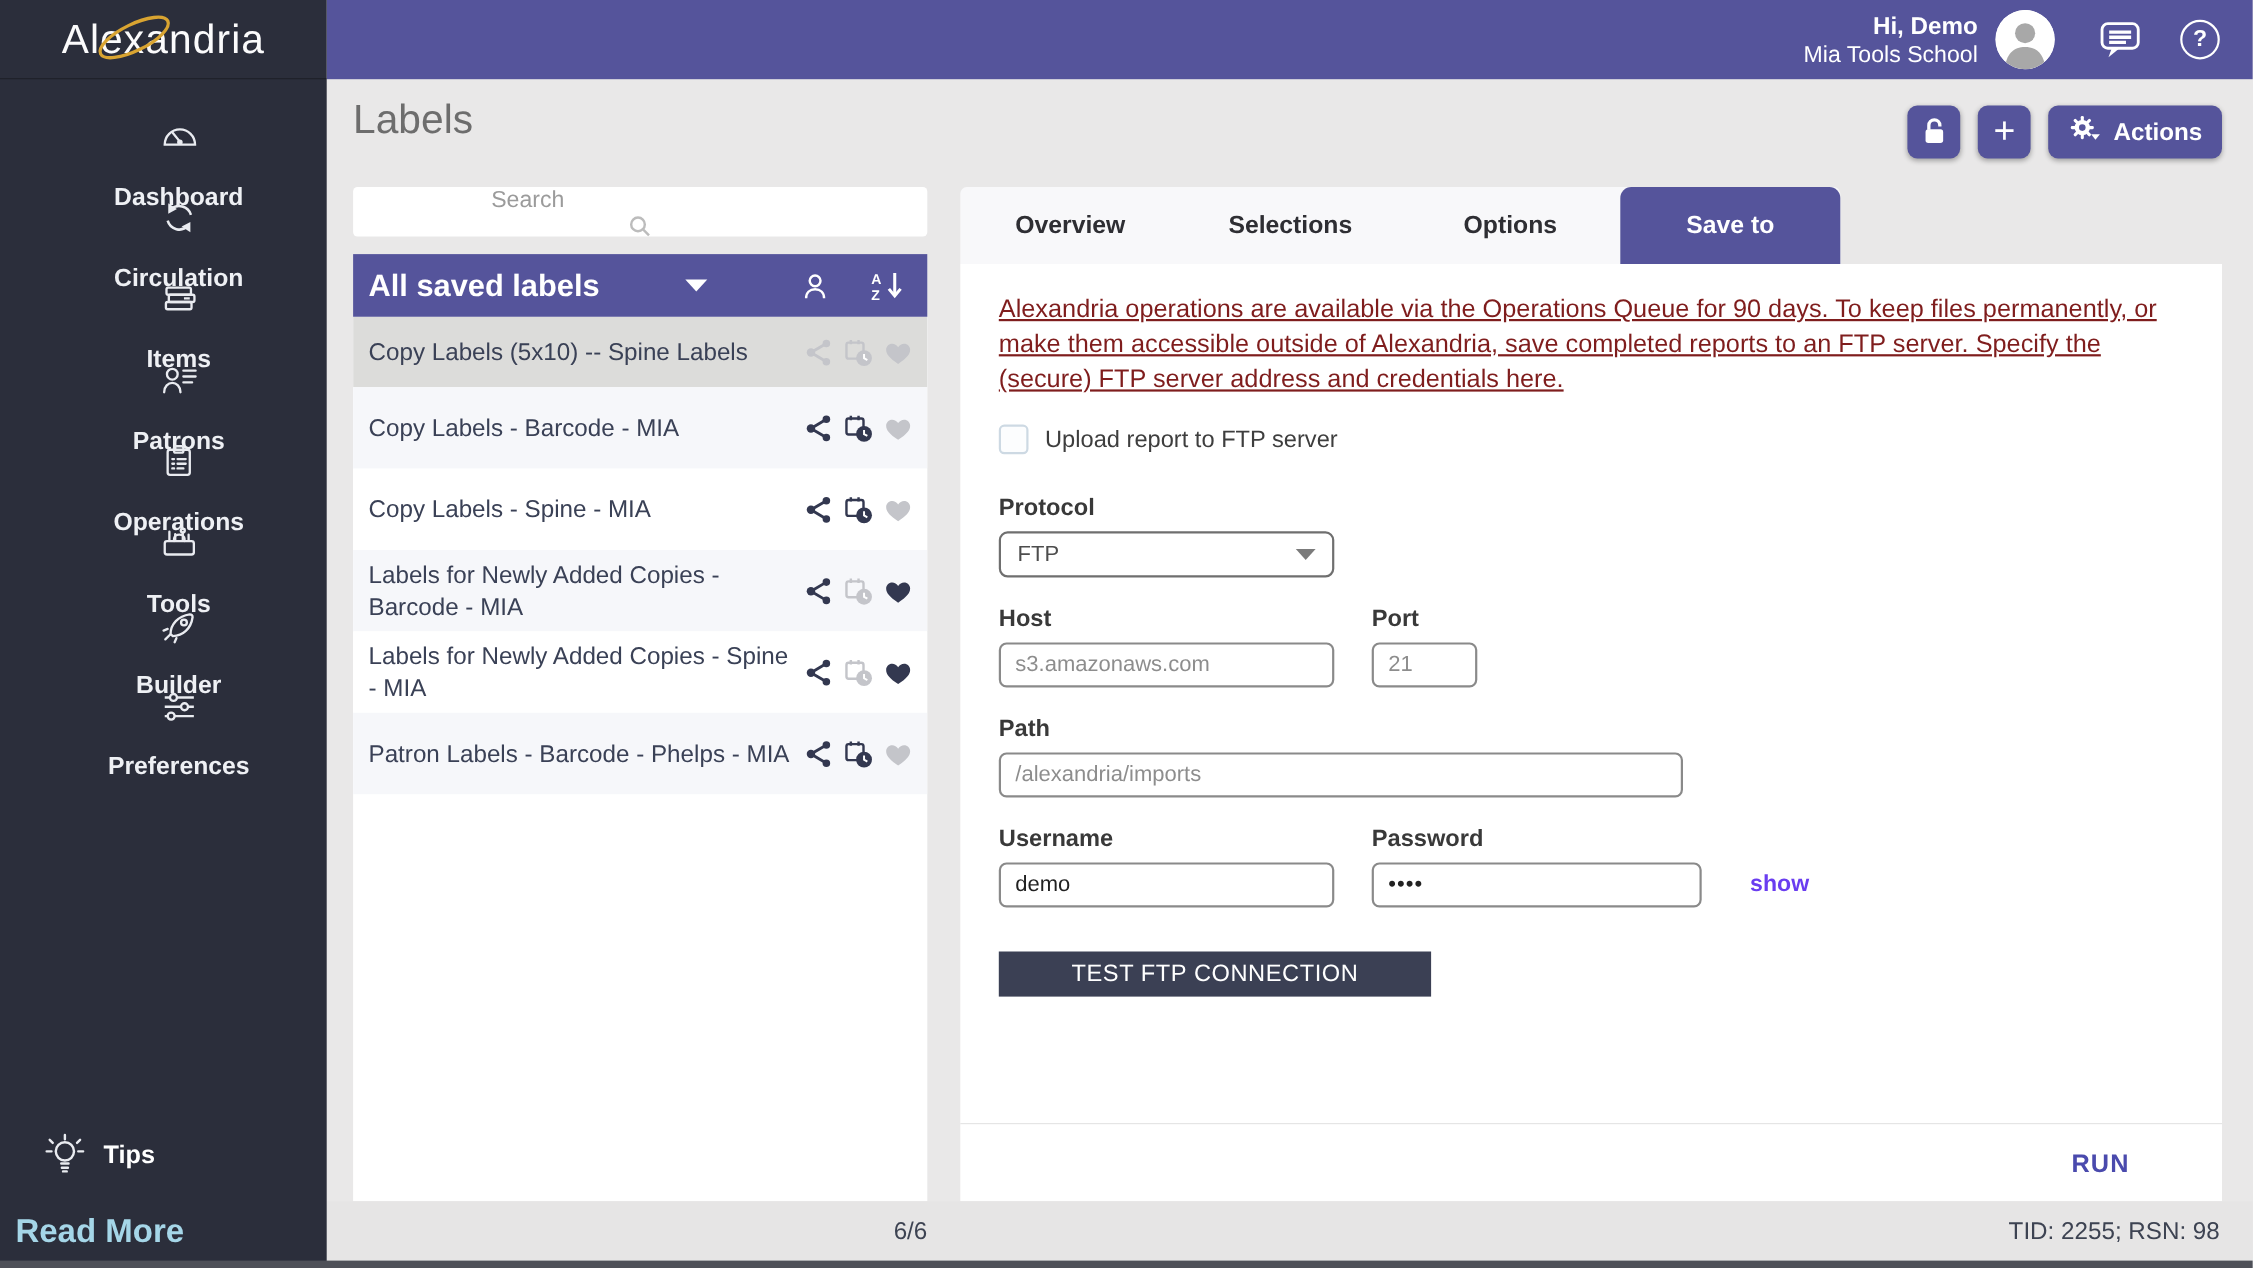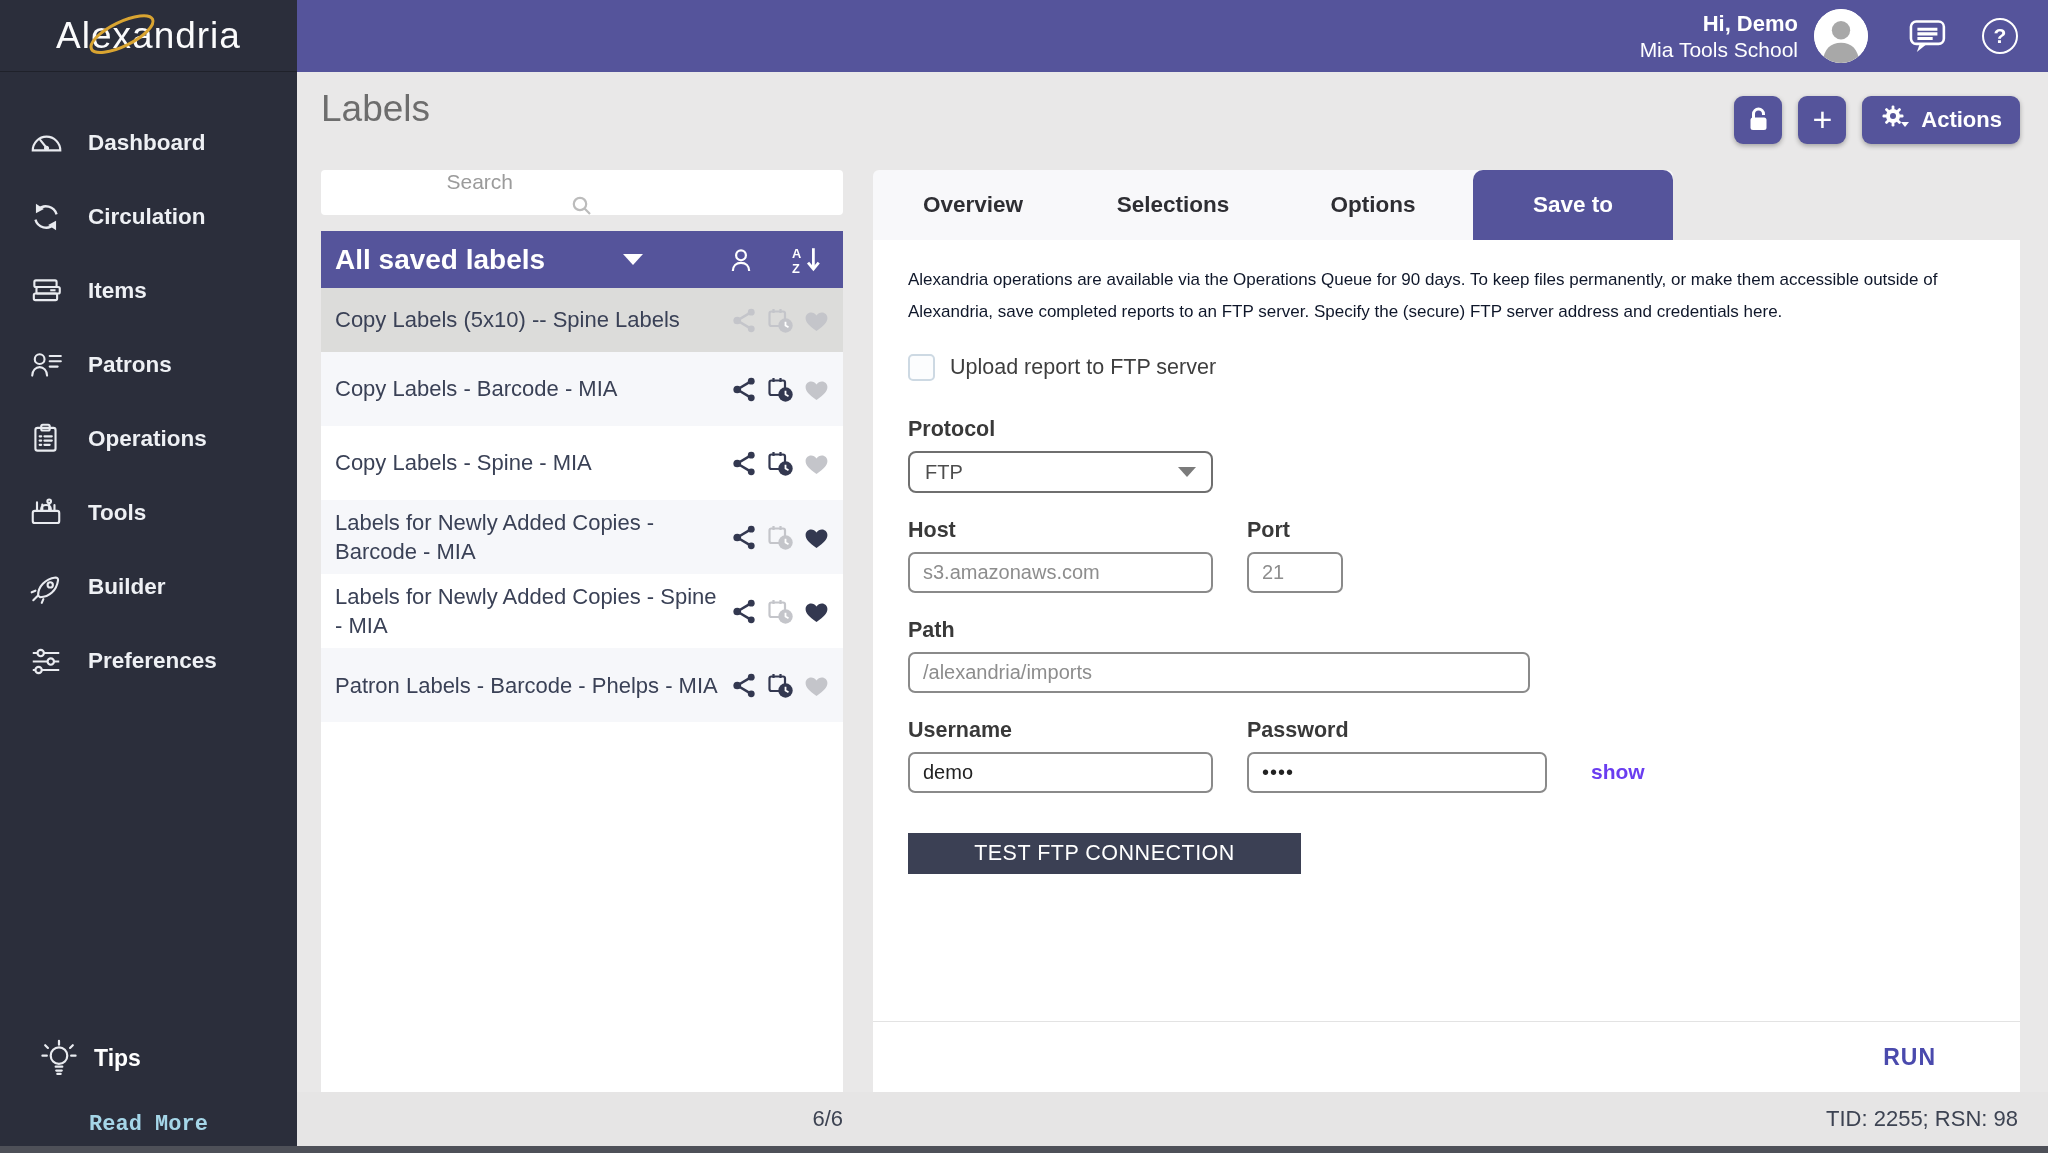--- a/index.html
+++ b/index.html
@@ -8,28 +8,28 @@
     position:relative; background:#e9e8e8; overflow:hidden;
     font-family:"Liberation Sans", sans-serif; color:#3c3c3c;
   }
   
   .sidebar { position:absolute; left:0; top:0; width:297px; height:1153px; background:#2b2e3b; z-index:3; }
   .logo { height:72px; display:flex; align-items:center; justify-content:center; position:relative; border-bottom:1px solid rgba(0,0,0,.28); }
   .logo-text { font-size:37px; font-weight:400; color:#fbfbfc; letter-spacing:1px; position:relative; }
   .logo-x { position:relative; display:inline-block; }
   .logo-x svg { position:absolute; left:50%; top:50%; transform:translate(-50%,-54%); overflow:visible; pointer-events:none; }
   .nav { padding-top:34px; display:flex; flex-direction:column; }
-  .nav-item { height:74px; display:flex; align-items:center; padding-left:28px; gap:24px; color:#eef0f4; font-size:22.5px; font-weight:600; cursor:pointer; }
+  .nav-item { height:74px; display:flex; align-items:center; padding-left:28px; gap:24px; color:#eef0f4; font-size:22.5px; font-weight:600; cursor:pointer;flex-direction:column; }
   .nav-icon { width:36px; height:36px; flex:none; color:#e9ebf0; }
   .nav-icon svg { width:100%; height:100%; }
   .tips { position:absolute; left:0; right:0; bottom:16px; padding:0 14px; }
   .tips-head { display:flex; align-items:center; gap:14px; padding-left:24px; margin-bottom:34px; color:#fff; font-size:23px; font-weight:700; }
   .tips-bulb { width:42px; height:40px; color:#e9ebf0; }
   .tips-text { color:#c9cfd8; font-size:21.5px; line-height:1.4; padding:0 2px; }
-  .tips-link { text-align:center; color:#a5d6e8; font-weight:700; font-size:22px; margin-top:22px; cursor:pointer;font-family:Liberation Mono, monospace; }
+  .tips-link { text-align:left; color:#a5d6e8; font-weight:700; font-size:30px; margin-top:22px; cursor:pointer; }
   
   .topbar { position:absolute; left:297px; top:0; width:1751px; height:72px; background:#55549b; z-index:2;
             display:flex; align-items:center; justify-content:flex-end; padding-right:30px; }
   .user-block { text-align:right; color:#fff; margin-right:16px; }
   .greeting { font-size:22px; font-weight:700; }
   .school { font-size:21px; font-weight:400; margin-top:1px; }
   .avatar { width:54px; height:54px; border-radius:50%; overflow:hidden; background:#fff; flex:none; cursor:pointer; }
   .tb-icon { flex:none; cursor:pointer; }
   .chat { width:40px; height:36px; margin-left:40px; }
   .help { width:36px; height:36px; margin-left:34px; border:2.5px solid #fff; border-radius:50%;
@@ -70,21 +70,21 @@
   .on { color:#333850; }
   .off { color:#c4c5ca; }
   
   .tab-strip { position:absolute; left:576px; top:98px; width:800px; height:70px; background:#f8f8fa;
                border-radius:6px 6px 0 0; display:flex; }
   .tab { flex:1; display:flex; align-items:center; justify-content:center; font-size:22.5px; font-weight:600;
          color:#2e2e33; cursor:pointer; }
   .tab.active { background:#55549b; color:#fff; border-radius:10px 10px 0 0; }
   .content-panel { position:absolute; left:576px; top:168px; width:1147px; height:852px; background:#fff; }
   .panel-inner { padding:24px 0 0 35px; }
-  .intro { width:1092px; font-size:17px; line-height:32px; color:#0f172a; }
+  .intro { width:1092px; font-size:23px; line-height:32px; color:#7f1d1d;text-decoration:underline; }
   .upload-row { margin-top:26px; display:flex; align-items:center; gap:15px; }
   .checkbox { width:27px; height:27px; border:2px solid #cdd9e3; border-radius:5px; background:#fcfdfe; cursor:pointer; flex:none; }
   .upload-label { font-size:21.5px; color:#3e3e3e; }
   .group { margin-top:25px; }
   .group.mt-lg { margin-top:36px; }
   .field-label { font-size:21.5px; font-weight:600; color:#393939; margin-bottom:9px; }
   .select { width:305px; height:42px; border:2px solid #6f6f6f; border-radius:8px; background:#fff;
             display:flex; align-items:center; padding:0 15px; font-size:20px; color:#4d4d4d; cursor:pointer; }
   .select .sel-caret { margin-left:auto; width:0; height:0; border-left:9px solid transparent;
                        border-right:9px solid transparent; border-top:10px solid #7b7b7b; }

